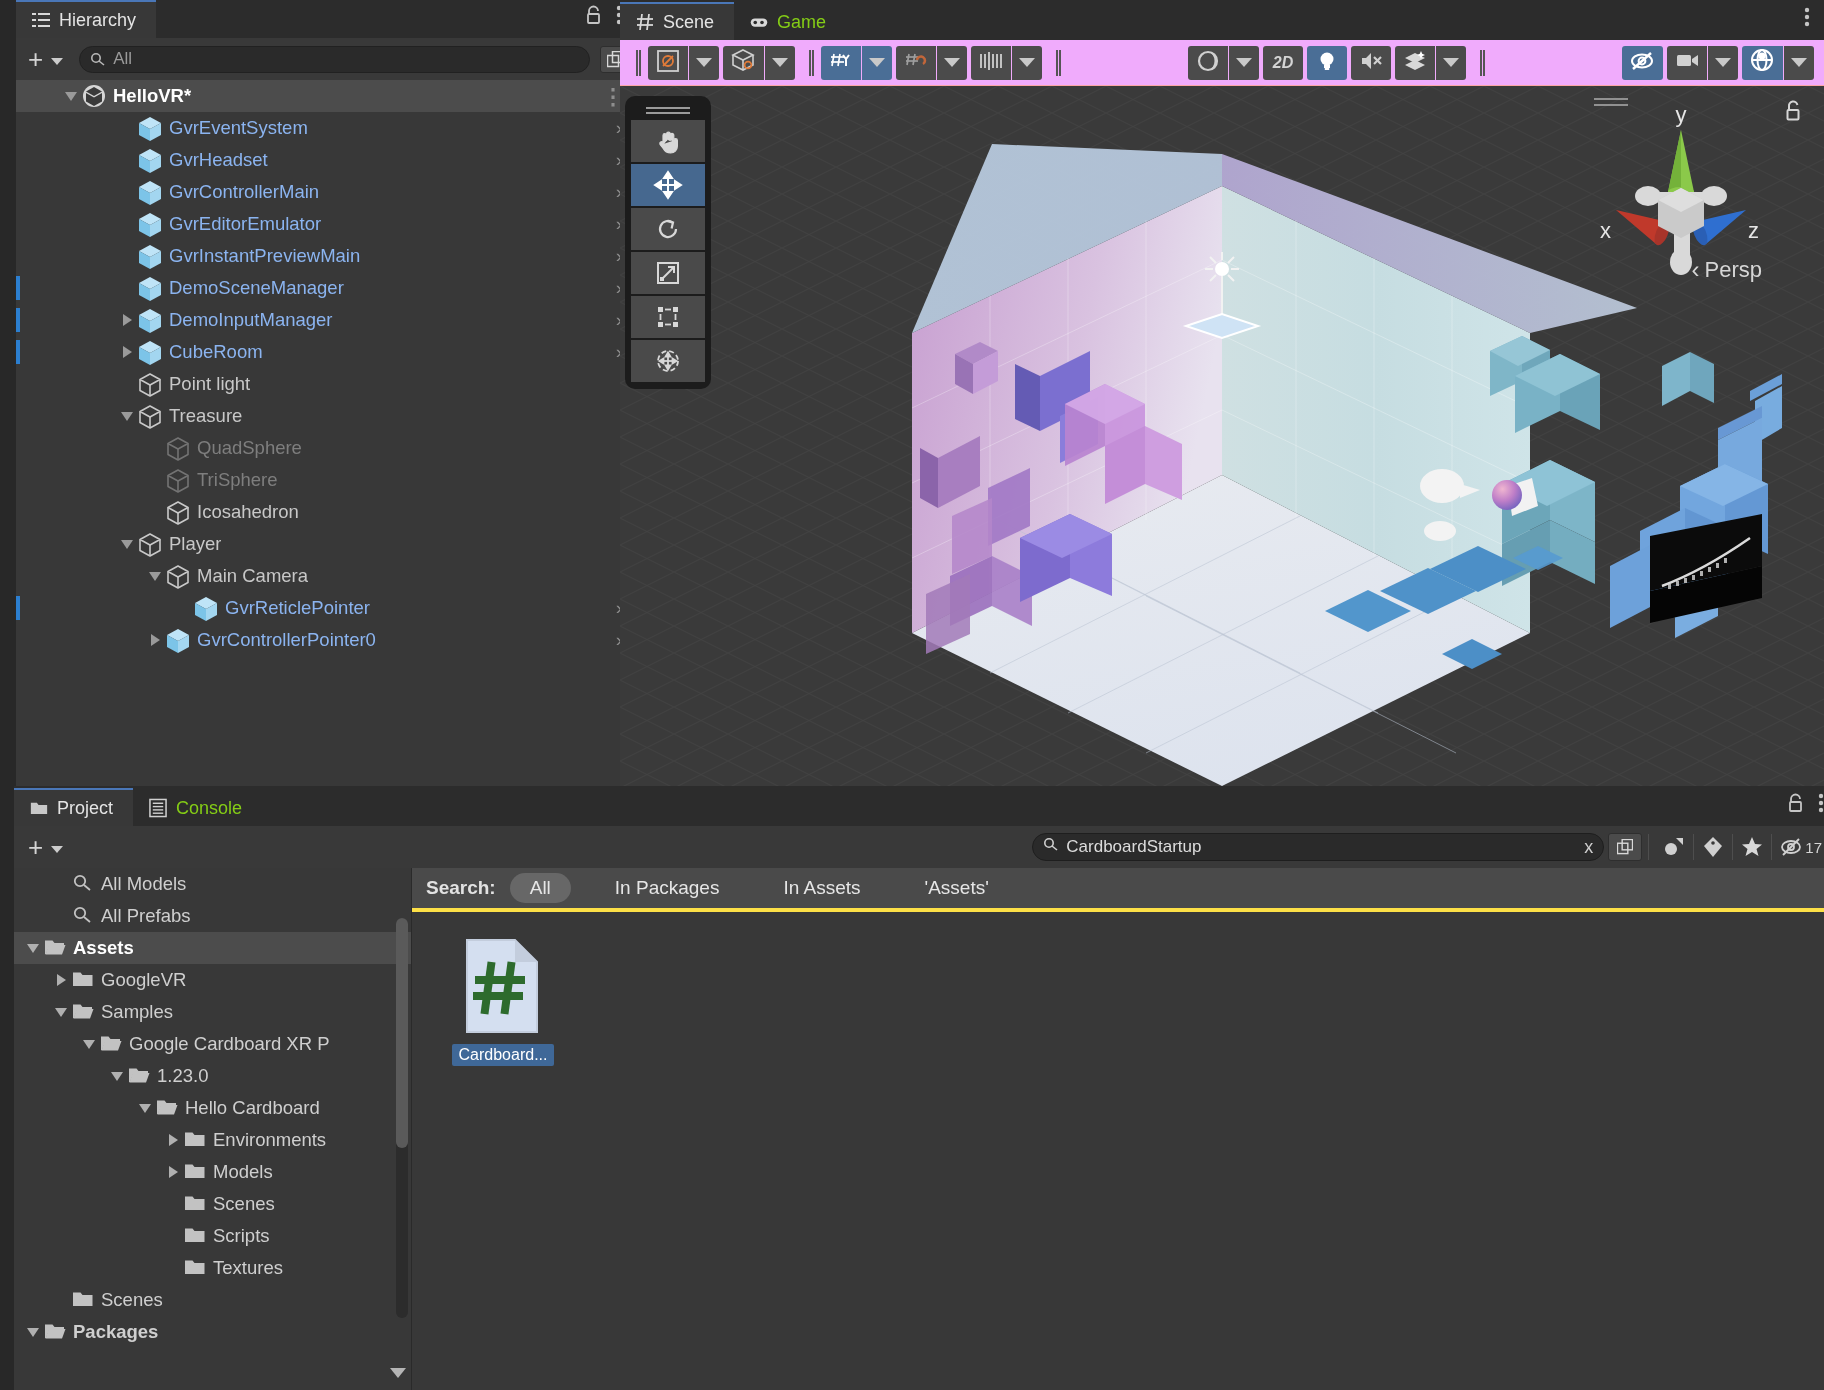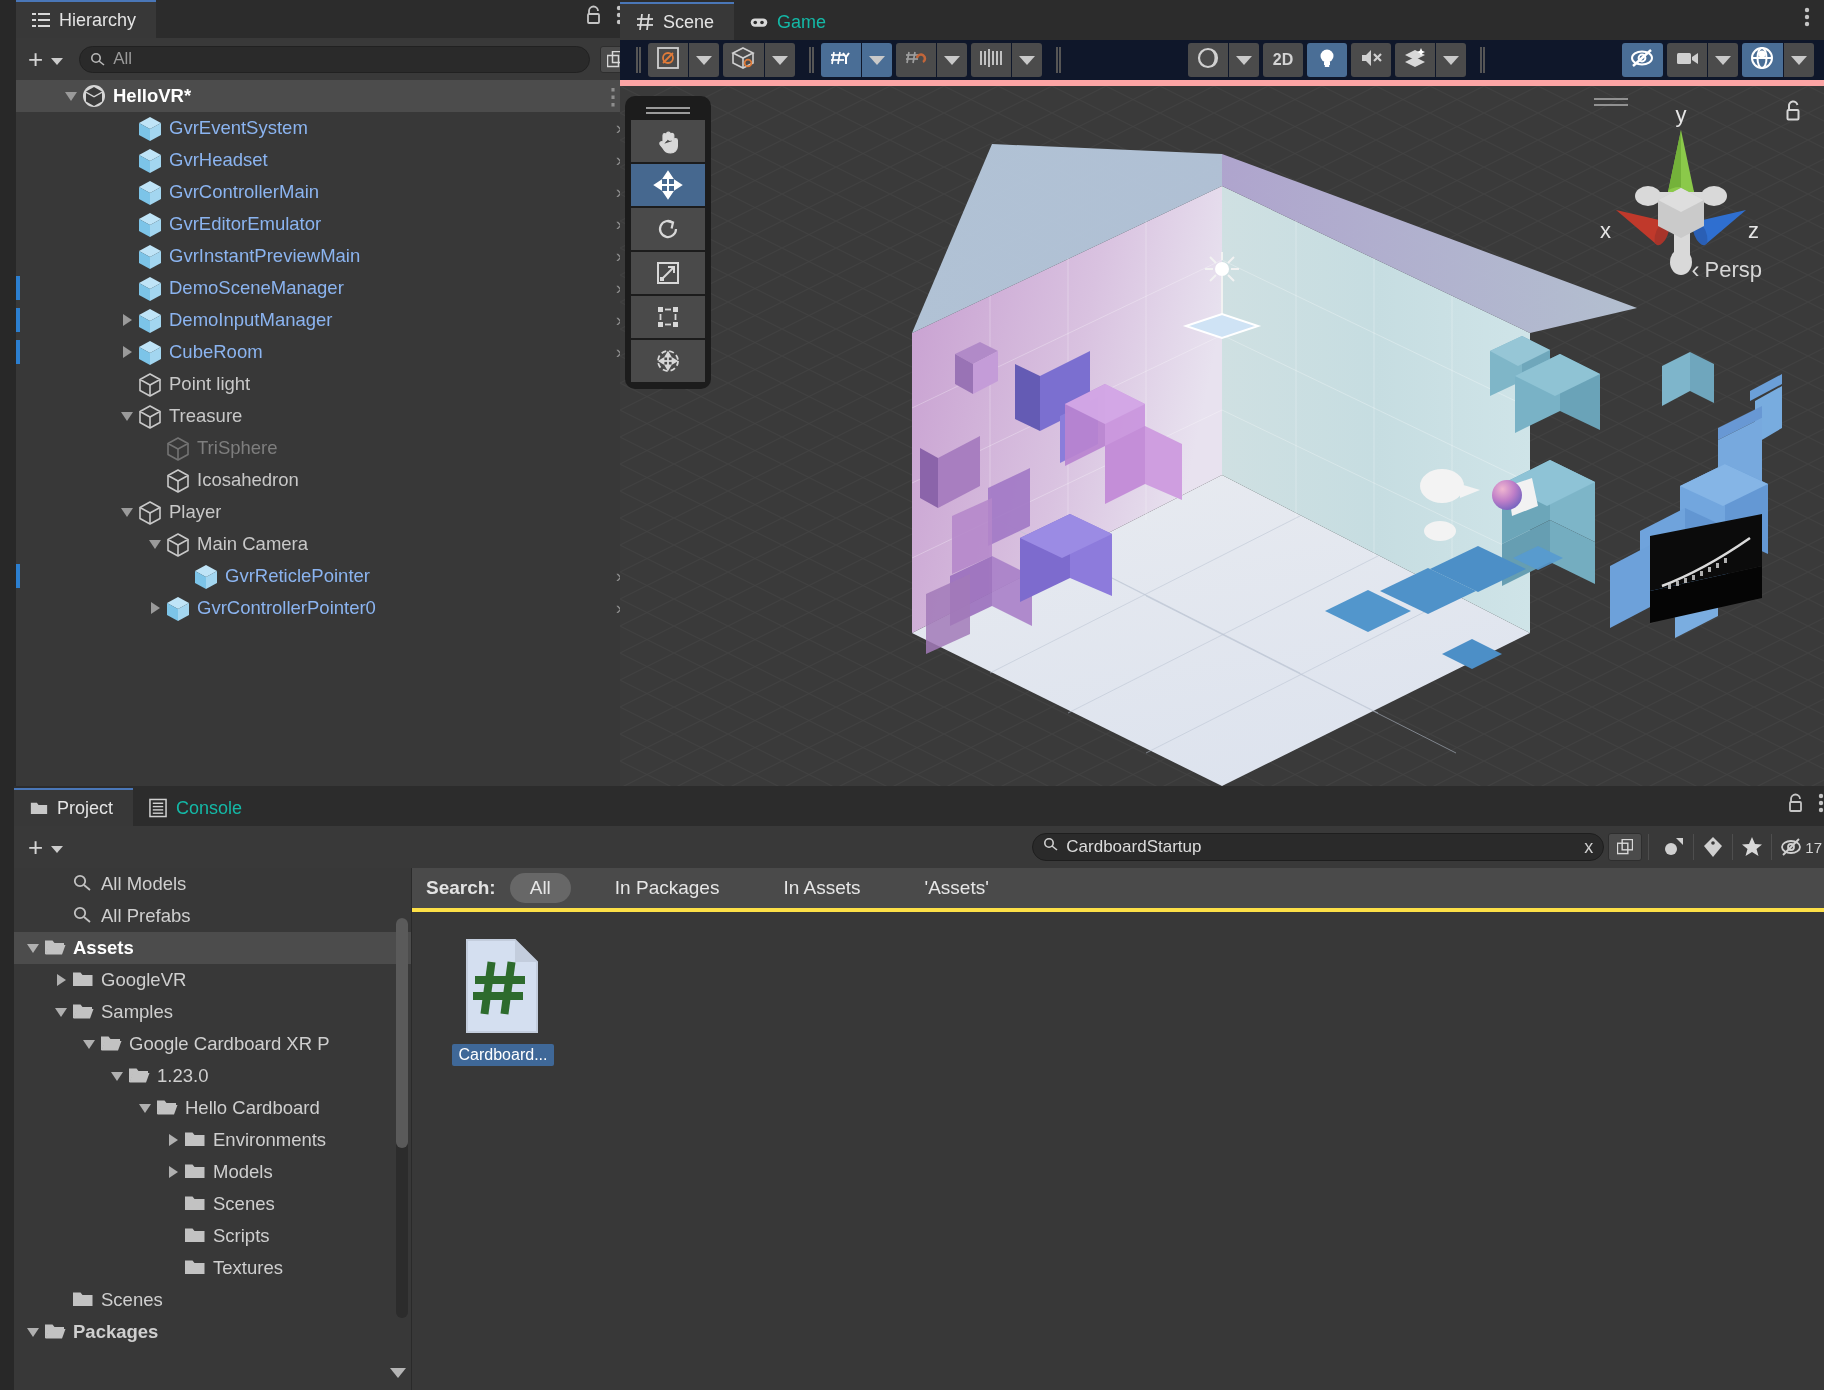--- a/index.html
+++ b/index.html
@@ -15,21 +15,21 @@
   #root { position: relative; width: 1824px; height: 1390px; background: #282828; }
 
   
   .panel { position: absolute; background: #383838; }
   .tabbar {
     height: 38px; background: #2c2c2c; display: flex; align-items: flex-end;
     position: relative;
   }
   .tab {
     height: 38px; display: flex; align-items: center; gap: 9px;
-    padding: 0 20px 0 16px; font-size: 18px; color: #14b8a6;
+    padding: 0 20px 0 16px; font-size: 18px; color: #84cc16;
     background: transparent; border-top: 2px solid transparent;
     cursor: default; white-space: nowrap;
   }
   .tab.active { background: #383838; color: #e4e4e4; border-top-color: #4a77b8; }
   .tab .ticon { display: inline-flex; width: 18px; height: 18px; align-items: center; justify-content: center; }
   .tabbar .tabright {
     margin-left: auto; display: flex; align-items: center; gap: 14px;
     padding: 0 14px 8px 0; color: #bdbdbd;
   }
 
@@ -65,22 +65,23 @@
   .row .lbl { overflow: hidden; text-overflow: ellipsis; }
   .row.prefab .lbl { color: #8bb4f0; }
   .row.dim .lbl { color: #7e7e7e; }
   .row .chev-right { margin-left: auto; margin-right: 14px; color: #8e8e8e; font-size: 19px; }
   .modbar { position: absolute; left: 0; top: 4px; width: 4px; height: 24px; background: #2c7fd0; }
 
   
   #sceneview { left: 620px; top: 0; width: 1204px; height: 786px; background: #383838; }
   #scene-tabbar { height: 40px; background: #2c2c2c; display: flex; align-items: flex-end; }
   #scene-toolbar {
-    height: 46px; background: #0f172a; display: flex; align-items: center; padding: 0 6px; gap: 0px;
-    border-bottom: 6px solid #fca5a5;
+    height: 46px; background: #f0abfc; display: flex; align-items: center; padding: 0 6px; gap: 0px;
+    border-bottom: 1px solid #fca5a5;
+    font-style: italic;
   }
   .tb-sep { width: 2px; height: 26px; margin: 0 10px; background: #555; box-shadow: 3px 0 0 #555; }
   .tb-btn {
     height: 34px; min-width: 40px; background: #4b4b4b; border-radius: 3px;
     display: flex; align-items: center; justify-content: center; gap: 4px;
     margin-right: 4px; cursor: default; color: #d4d4d4; font-size: 16px; font-weight: bold;
     padding: 0 8px;
   }
   .tb-btn.on { background: #4a6e96; }
   .tb-btn.arrow-attached { border-radius: 3px 0 0 3px; margin-right: 0; }
@@ -341,20 +342,32 @@
             <div class="tri-d" style="border-top-color:#9a9a9a"></div>
           </div>
           <span class="go-icon"><svg width="24" height="26" viewBox="0 0 24 26">
               <g fill="none" stroke="#c9c9c9" stroke-width="1.6" stroke-linejoin="round">
                 <polygon points="12,2 22,7.5 12,13 2,7.5"></polygon>
                 <polyline points="2,7.5 2,18.5 12,24 22,18.5 22,7.5"></polyline>
                 <line x1="12" y1="13" x2="12" y2="24"></line>
               </g>
             </svg></span>
           <span class="lbl">Treasure</span>
+        </div>
+        <div class="row dim">
+          <div style="width:128px;flex:0 0 128px;"></div>
+          <div class="foldout"></div>
+          <span class="go-icon"><svg width="24" height="26" viewBox="0 0 24 26">
+              <g fill="none" stroke="#737373" stroke-width="1.6" stroke-linejoin="round">
+                <polygon points="12,2 22,7.5 12,13 2,7.5"></polygon>
+                <polyline points="2,7.5 2,18.5 12,24 22,18.5 22,7.5"></polyline>
+                <line x1="12" y1="13" x2="12" y2="24"></line>
+              </g>
+            </svg></span>
+          <span class="lbl">QuadSphere</span>
         </div>
         <div class="row dim">
           <div style="width:128px;flex:0 0 128px;"></div>
           <div class="foldout"></div>
           <span class="go-icon"><svg width="24" height="26" viewBox="0 0 24 26">
               <g fill="none" stroke="#737373" stroke-width="1.6" stroke-linejoin="round">
                 <polygon points="12,2 22,7.5 12,13 2,7.5"></polygon>
                 <polyline points="2,7.5 2,18.5 12,24 22,18.5 22,7.5"></polyline>
                 <line x1="12" y1="13" x2="12" y2="24"></line>
               </g>

